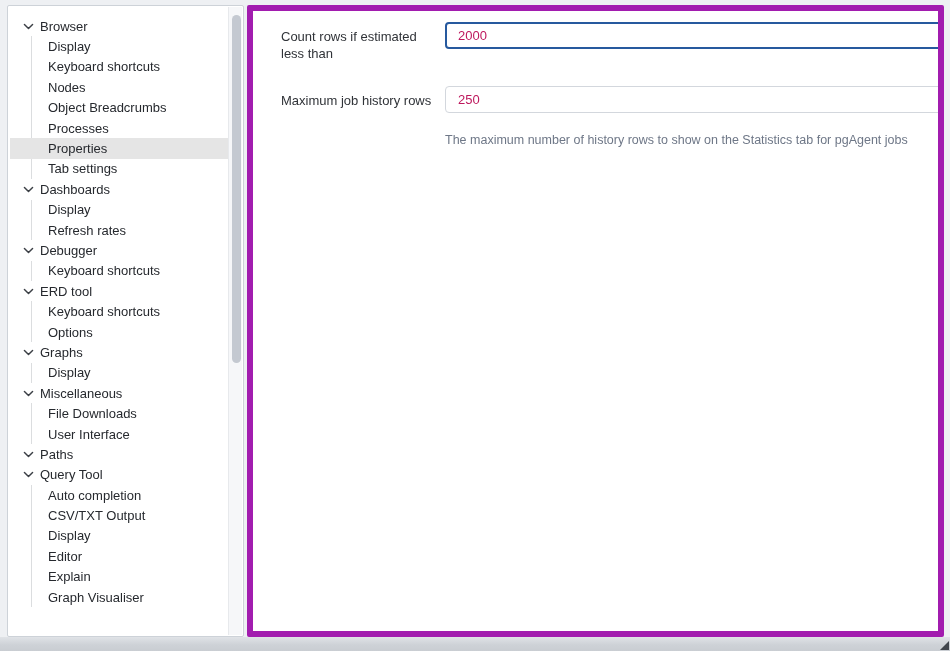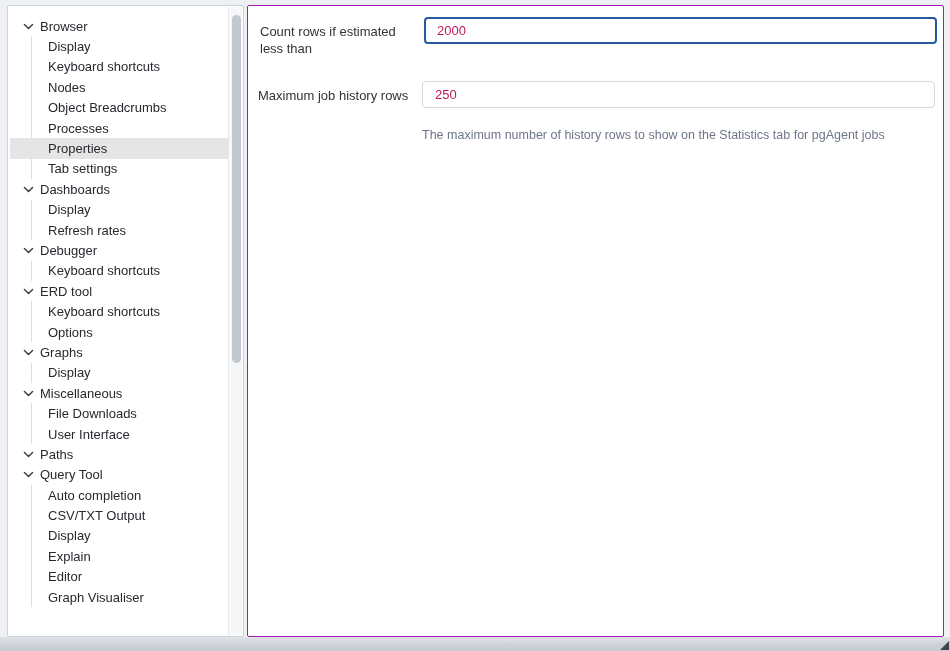--- a/index.html
+++ b/index.html
@@ -63,28 +63,28 @@
     position:absolute; left:2.5px; top:8px;
     width:9px; height:348px;
     background:#c4c9d1;
     border-radius:5px;
   }
 
   
   .content {
     flex:1 1 auto;
     background:#ffffff;
-    border:1px solid #a21caf;
+    border:6px solid #a21caf;
     border-radius:2px;
     position:relative;
     overflow:hidden;
-    padding:11px 10px 0 12px;
+    padding:11px 10px 0 28px;
   }
   .field-row { display:flex; align-items:flex-start; }
-  .field-row + .field-row { margin-top:24px;justify-content:center; }
+  .field-row + .field-row { margin-top:24px; }
   .form-label {
     width:164px; flex:0 0 164px;
     padding:7px 10px 0 0;
     font-size:13px; line-height:16.5px; color:#303338;
   }
   .input-col { width:513px; flex:0 0 513px; }
   .text-input {
     width:513px; height:27px;
     font-family:inherit; font-size:13px; color:#be185d;
     border:1px solid #d3d7dd; border-radius:4px;
@@ -246,24 +246,24 @@
           <div class="trow child">
             <span>Auto completion</span>
           </div>
           <div class="trow child">
             <span>CSV/TXT Output</span>
           </div>
           <div class="trow child">
             <span>Display</span>
           </div>
           <div class="trow child">
+            <span>Editor</span>
+          </div>
+          <div class="trow child">
             <span>Explain</span>
-          </div>
-          <div class="trow child">
-            <span>Editor</span>
           </div>
           <div class="trow child">
             <span>Graph Visualiser</span>
           </div>
         </div>
       </div>
     <div class="vscroll">
       <div class="vthumb"></div>
     </div>
   </aside>

